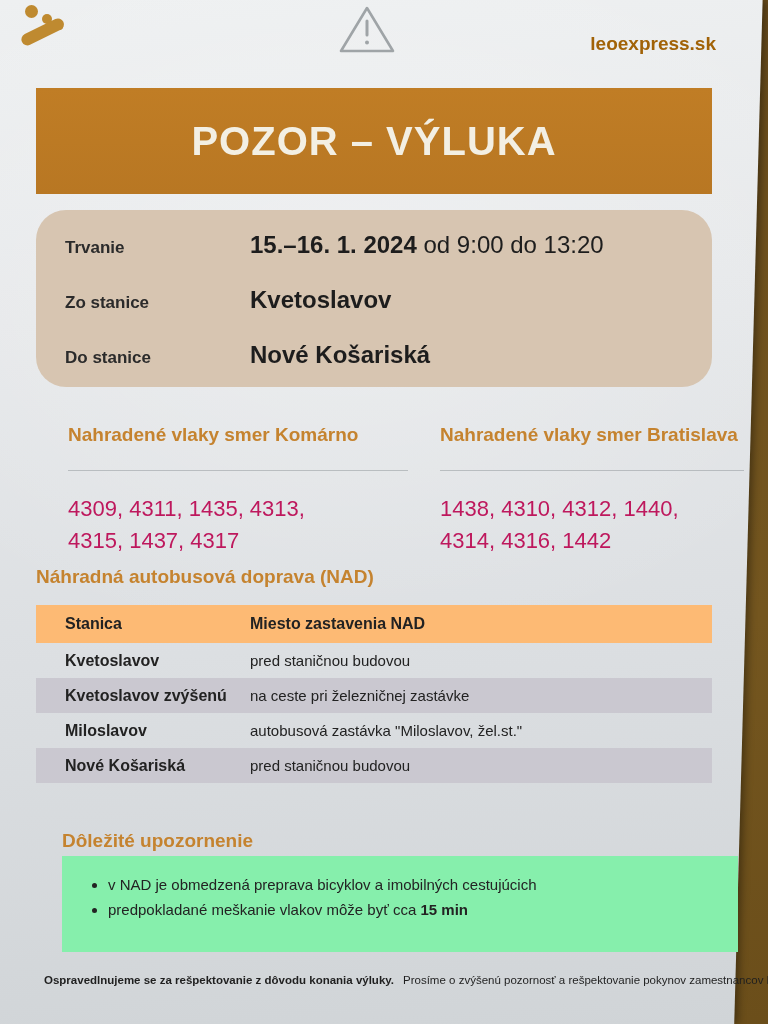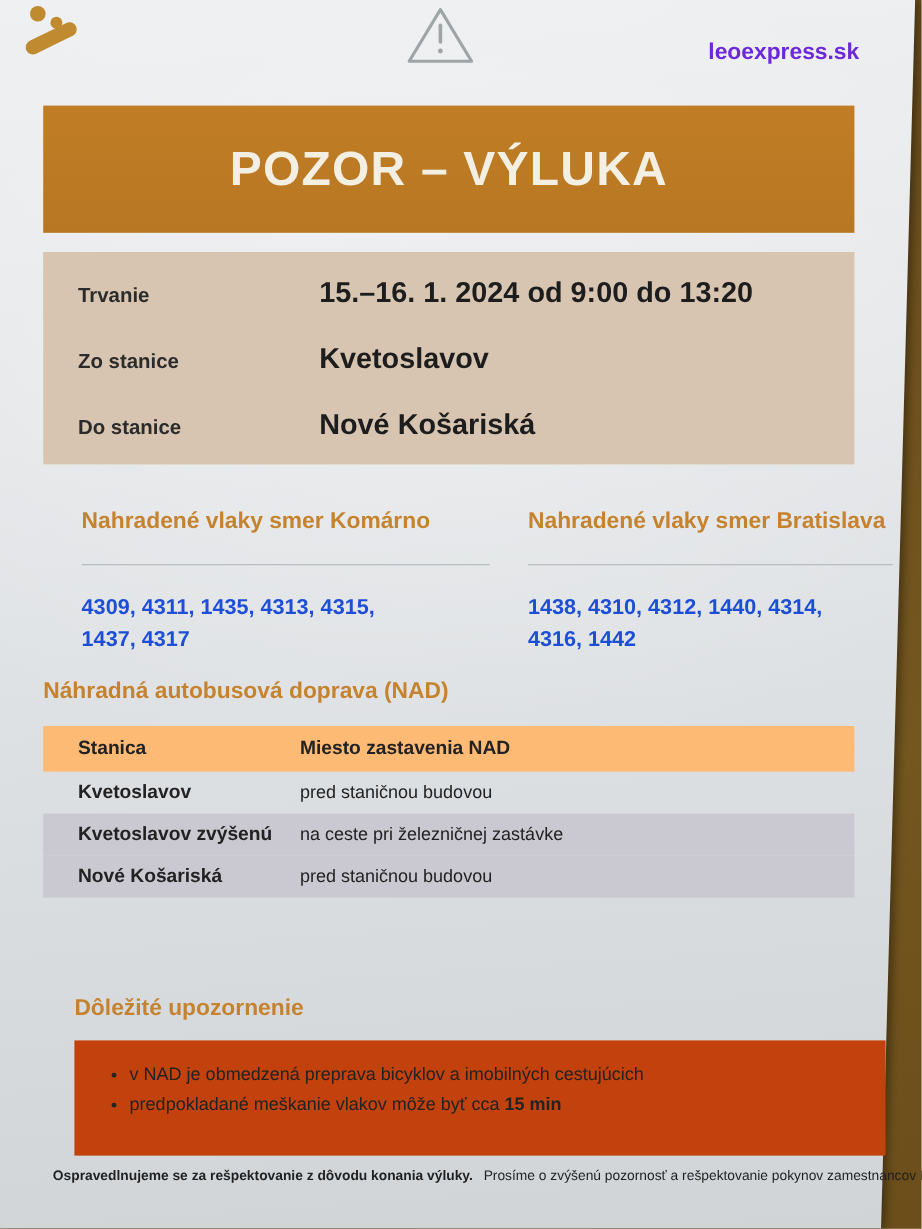--- a/index.html
+++ b/index.html
@@ -23,67 +23,67 @@
   
   .logo{position:absolute;left:16px;top:2px;display:flex;align-items:flex-start;}
   .logo-mark{position:relative;width:56px;height:52px;}
   .logo-mark .d1,.logo-mark .d2,.logo-mark .d3{position:absolute;border-radius:50%;background:#bf8a30;}
   .d1{width:13px;height:13px;left:9px;top:3px;}
   .d2{width:10px;height:10px;left:26px;top:12px;}
   .d3{width:8px;height:8px;left:39px;top:20px;}
   .swoosh{position:absolute;left:6px;top:34px;width:46px;height:12px;border-radius:7px;background:#bf8a30;transform:rotate(-26deg);transform-origin:left center;}
   .logo-text{font-weight:bold;font-size:26px;line-height:.92;letter-spacing:-.5px;color:#171717;margin-left:4px;margin-top:2px;}
   .warn{position:absolute;left:337px;top:4px;width:60px;height:52px;}
-  .site{position:absolute;right:52px;top:33px;font-weight:bold;font-size:19px;color:#6d28d9;}
+  .site{position:absolute;right:52px;top:33px;font-weight:bold;font-size:19px;color:#a16207;}
 
   
   .band{
     position:absolute;left:36px;top:88px;width:676px;height:106px;
     background:linear-gradient(180deg,#c07d25,#b87723);
     display:flex;align-items:center;justify-content:center;
   }
   .band-title{color:#f3efe3;font-weight:bold;font-size:40px;letter-spacing:1px;}
 
   
   .infobox{
     position:absolute;left:36px;top:210px;width:676px;height:177px;
     background:#d7c5b1;
     display:flex;flex-direction:column;justify-content:center;gap:27px;
-    box-sizing:border-box;padding:6px 0 4px 0;
+    box-sizing:border-box;padding:6px 0 4px 0;border-radius:30px;
   }
   .inforow{display:flex;align-items:baseline;}
   .inforow .lbl{width:214px;box-sizing:border-box;padding-left:29px;font-weight:bold;font-size:17px;color:#2b2b2b;}
   .inforow .val{font-size:24px;color:#1d1d1d;}
-  .inforow .val b{font-weight:bold;margin-left:16px;}
-  .inforow .val .reg{font-weight:bold;}
+  .inforow .val b{font-weight:bold;}
+  .inforow .val .reg{font-weight:normal;}
 
   
   .trains{position:absolute;left:36px;top:424px;width:676px;display:flex;margin-left:32px;}
   .tcol1{width:372px;}
   .tcol2{flex:1;}
   .orange-h{color:#c5832f;font-weight:bold;font-size:19px;}
   .tdivider{border:none;border-top:1px solid rgba(150,155,158,.55);margin:24px 0 0 0;}
   .tcol1 .tdivider{width:340px;}
   .tcol2 .tdivider{width:304px;}
-  .train-nums{margin-top:22px;font-weight:bold;font-size:18px;line-height:1.45;width:290px;color:#1d4ed8;}
+  .train-nums{margin-top:22px;font-weight:normal;font-size:22px;line-height:1.45;width:290px;color:#be185d;}
 
   
   .nad{position:absolute;left:36px;top:566px;width:676px;}
   .ntable{margin-top:17px;}
   .trow{display:flex;align-items:center;}
   .trow .c1{width:214px;box-sizing:border-box;padding-left:29px;}
   .trow .c2{flex:1;}
   .thead{height:38px;background:#fdba74;font-weight:bold;font-size:16px;}
   .brow{height:35px;font-size:15px;}
   .brow .c1{font-weight:bold;font-size:16px;}
   .brow.alt{background:#cac8d0;}
 
   
   .notice{position:absolute;left:36px;top:830px;width:676px;padding-left:26px;}
-  .nbox{margin-top:15px;background:#c2410c;padding:20px 20px 26px 20px;box-sizing:border-box;}
+  .nbox{margin-top:4px;background:#86efac;padding:20px 20px 26px 20px;box-sizing:border-box;}
   .nbox ul{margin:0;padding-left:26px;}
   .nbox li{font-size:15px;margin-bottom:8px;color:#232323;}
   .nbox li b{font-weight:bold;}
 
   
   .foot{position:absolute;left:44px;top:974px;width:680px;font-size:11.5px;color:#1f1f1f;white-space:nowrap;}
   .foot .fb{font-weight:bold;}
   .foot .fr{margin-left:9px;}
 </style>
 </head>
@@ -154,20 +154,24 @@
         <div class="c2">Miesto zastavenia NAD</div>
       </div>
       <div class="trow brow">
         <div class="c1">Kvetoslavov</div>
         <div class="c2">pred staničnou budovou</div>
       </div>
       <div class="trow brow alt">
         <div class="c1">Kvetoslavov zvýšenú</div>
         <div class="c2">na ceste pri železničnej zastávke</div>
       </div>
+      <div class="trow brow">
+        <div class="c1">Miloslavov</div>
+        <div class="c2">autobusová zastávka "Miloslavov, žel.st."</div>
+      </div>
       <div class="trow brow alt">
         <div class="c1">Nové Košariská</div>
         <div class="c2">pred staničnou budovou</div>
       </div>
     </div>
   </div>
 
   <div class="notice">
     <div class="orange-h">Dôležité upozornenie</div>
     <div class="nbox">

